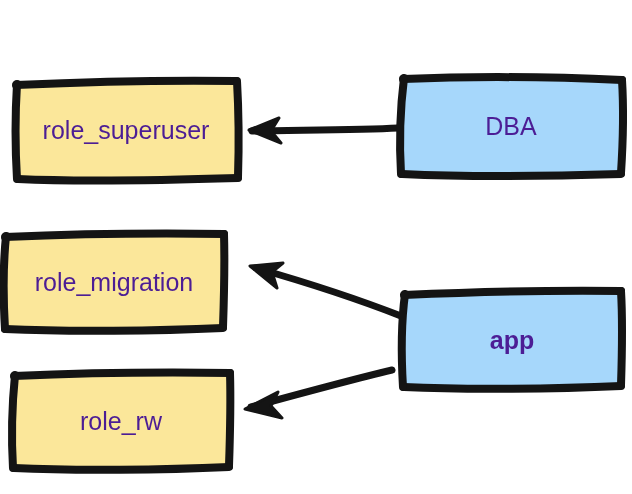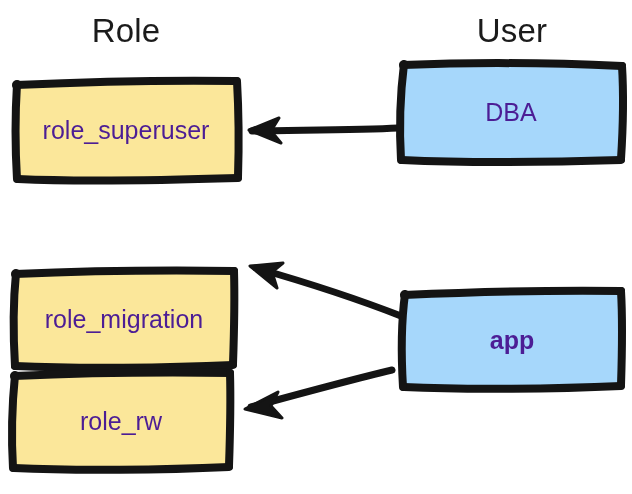--- a/index.html
+++ b/index.html
@@ -58,23 +58,21 @@
     top: 0;
     width: 632px;
     height: 494px;
   }
 </style>
 </head>
 <body>
 
 <div id="canvas">
 
-  <div class="col-header" id="header-role">Role</div>
 
-  <div class="col-header" id="header-user">User</div>
 
   <svg id="edges" viewBox="0 0 632 494" xmlns="http://www.w3.org/2000/svg">
 
     <g>
       <path d="M398,128 C360,130 300,130 252,131" fill="none" stroke="#141414" stroke-width="7" stroke-linecap="round"></path>
       <path d="M249,130 L279,118 L271,131 L281,143 Z" fill="#141414" stroke="#141414" stroke-width="3" stroke-linejoin="round"></path>
     </g>
 
     <g>
       <path d="M401,316 C360,300 305,282 256,268" fill="none" stroke="#141414" stroke-width="7" stroke-linecap="round"></path>
@@ -91,21 +89,21 @@
     <svg width="228" height="108" viewBox="0 0 228 108" xmlns="http://www.w3.org/2000/svg">
       <path d="M5,8 L224,5 L226,100 L7,104 Z" fill="#FBE79A"></path>
       <path d="M4,9 C70,6 150,4 224,5" fill="none" stroke="#141414" stroke-width="8" stroke-linecap="round"></path>
       <path d="M225,5 C227,40 227,70 226,101" fill="none" stroke="#141414" stroke-width="8" stroke-linecap="round"></path>
       <path d="M226,102 C160,104 70,106 6,103" fill="none" stroke="#141414" stroke-width="8" stroke-linecap="round"></path>
       <path d="M5,103 C3,70 3,40 5,8" fill="none" stroke="#141414" stroke-width="8" stroke-linecap="round"></path>
     </svg>
     <div class="node-label">role_superuser</div>
   </div>
 
-  <div class="node" id="node-role-migration" style="left:10px; top:230px; width:228px; height:105px;margin-top:37px;">
+  <div class="node" id="node-role-migration" style="left:0; top:230px; width:228px; height:105px;">
     <svg width="228" height="105" viewBox="0 0 228 105" xmlns="http://www.w3.org/2000/svg">
       <path d="M6,6 L224,4 L222,96 L5,99 Z" fill="#FBE79A"></path>
       <path d="M5,7 C75,4 155,3 224,4" fill="none" stroke="#141414" stroke-width="8" stroke-linecap="round"></path>
       <path d="M224,4 C225,38 224,68 223,97" fill="none" stroke="#141414" stroke-width="8" stroke-linecap="round"></path>
       <path d="M223,98 C158,101 68,102 5,99" fill="none" stroke="#141414" stroke-width="8" stroke-linecap="round"></path>
       <path d="M5,99 C3,66 3,36 6,6" fill="none" stroke="#141414" stroke-width="8" stroke-linecap="round"></path>
     </svg>
     <div class="node-label">role_migration</div>
   </div>
 
@@ -113,21 +111,21 @@
     <svg width="226" height="104" viewBox="0 0 226 104" xmlns="http://www.w3.org/2000/svg">
       <path d="M7,6 L222,4 L220,96 L6,99 Z" fill="#FBE79A"></path>
       <path d="M6,7 C74,4 152,3 222,4" fill="none" stroke="#141414" stroke-width="8" stroke-linecap="round"></path>
       <path d="M222,4 C223,38 222,68 221,97" fill="none" stroke="#141414" stroke-width="8" stroke-linecap="round"></path>
       <path d="M221,98 C156,101 66,102 6,99" fill="none" stroke="#141414" stroke-width="8" stroke-linecap="round"></path>
       <path d="M5,99 C3,66 4,36 7,6" fill="none" stroke="#141414" stroke-width="8" stroke-linecap="round"></path>
     </svg>
     <div class="node-label">role_rw</div>
   </div>
 
-  <div class="node" id="node-dba" style="left:396px; top:58px; width:230px; height:108px;">
+  <div class="node" id="node-dba" style="left:396px; top:72px; width:230px; height:108px;">
     <svg width="230" height="108" viewBox="0 0 230 108" xmlns="http://www.w3.org/2000/svg">
       <path d="M8,6 L226,8 L224,100 L6,102 Z" fill="#A6D7FB"></path>
       <path d="M7,7 C80,4 160,5 226,8" fill="none" stroke="#141414" stroke-width="8" stroke-linecap="round"></path>
       <path d="M226,8 C228,40 227,70 225,101" fill="none" stroke="#141414" stroke-width="8" stroke-linecap="round"></path>
       <path d="M225,102 C160,104 70,105 6,102" fill="none" stroke="#141414" stroke-width="8" stroke-linecap="round"></path>
       <path d="M5,102 C3,68 4,38 8,6" fill="none" stroke="#141414" stroke-width="8" stroke-linecap="round"></path>
     </svg>
     <div class="node-label">DBA</div>
   </div>
 

